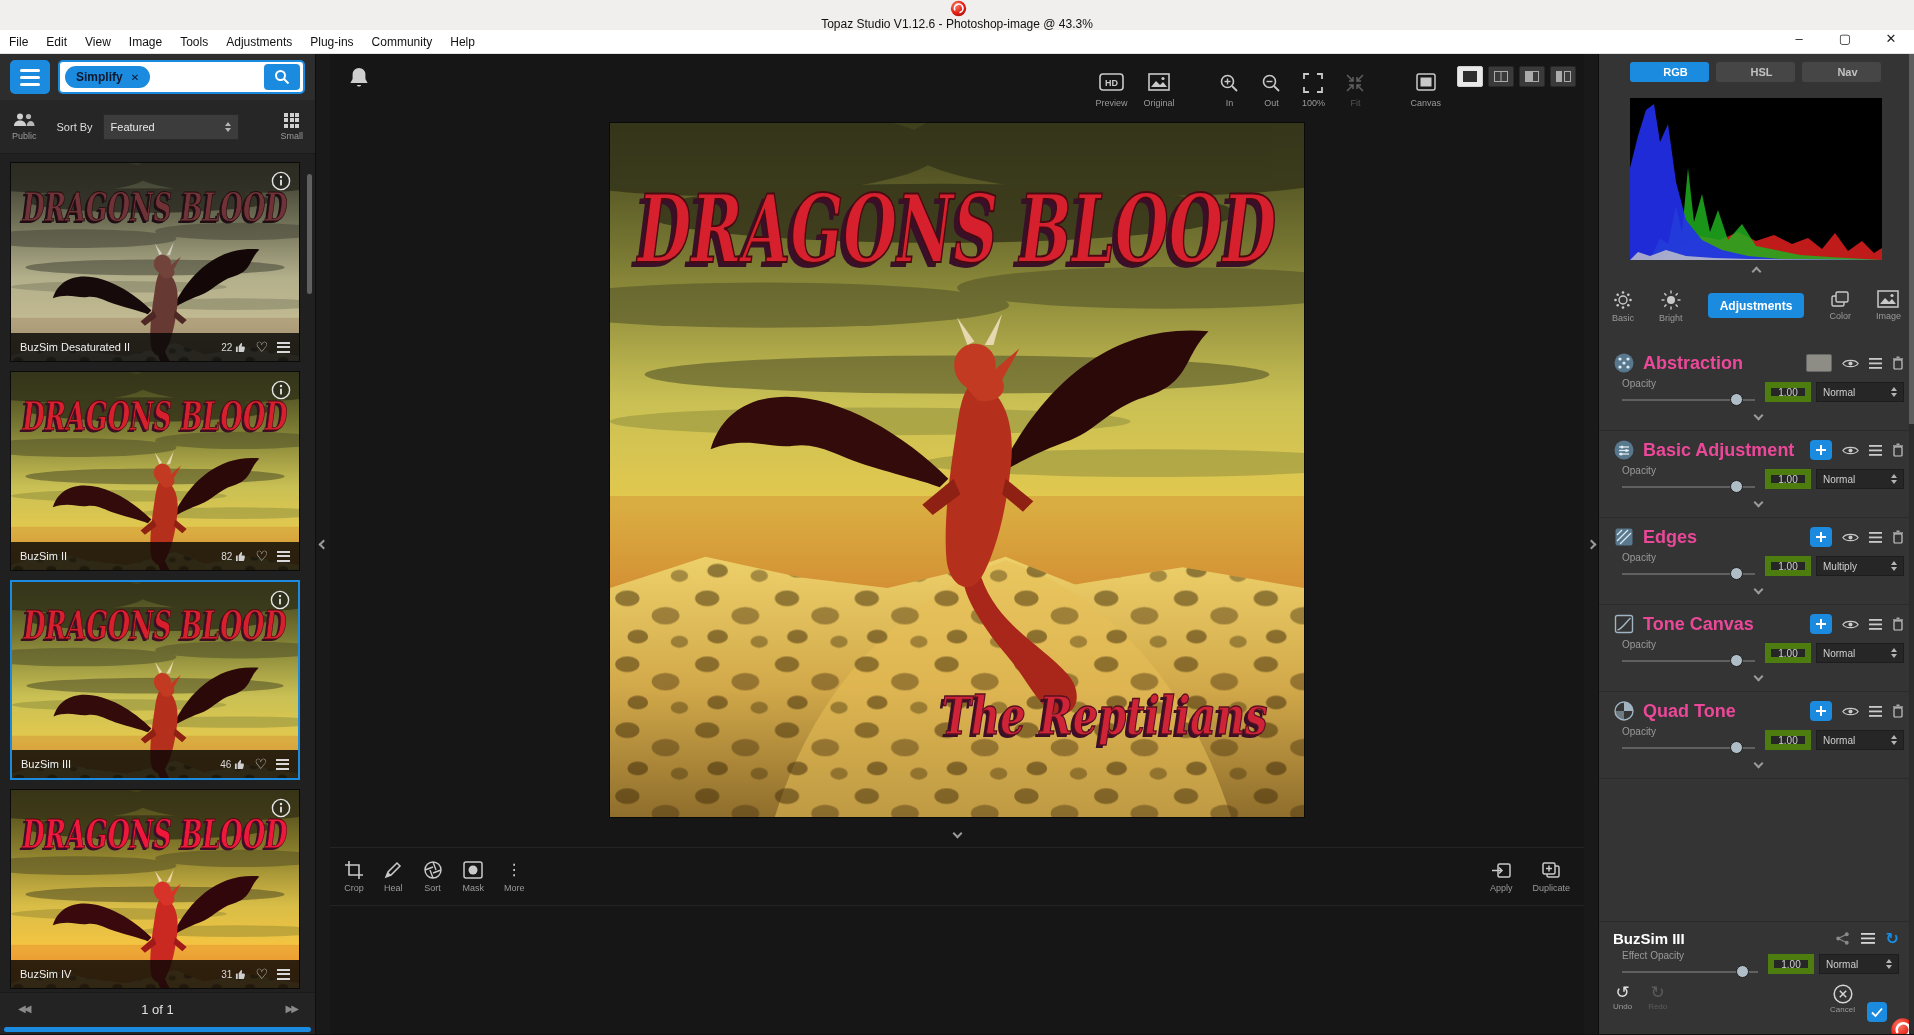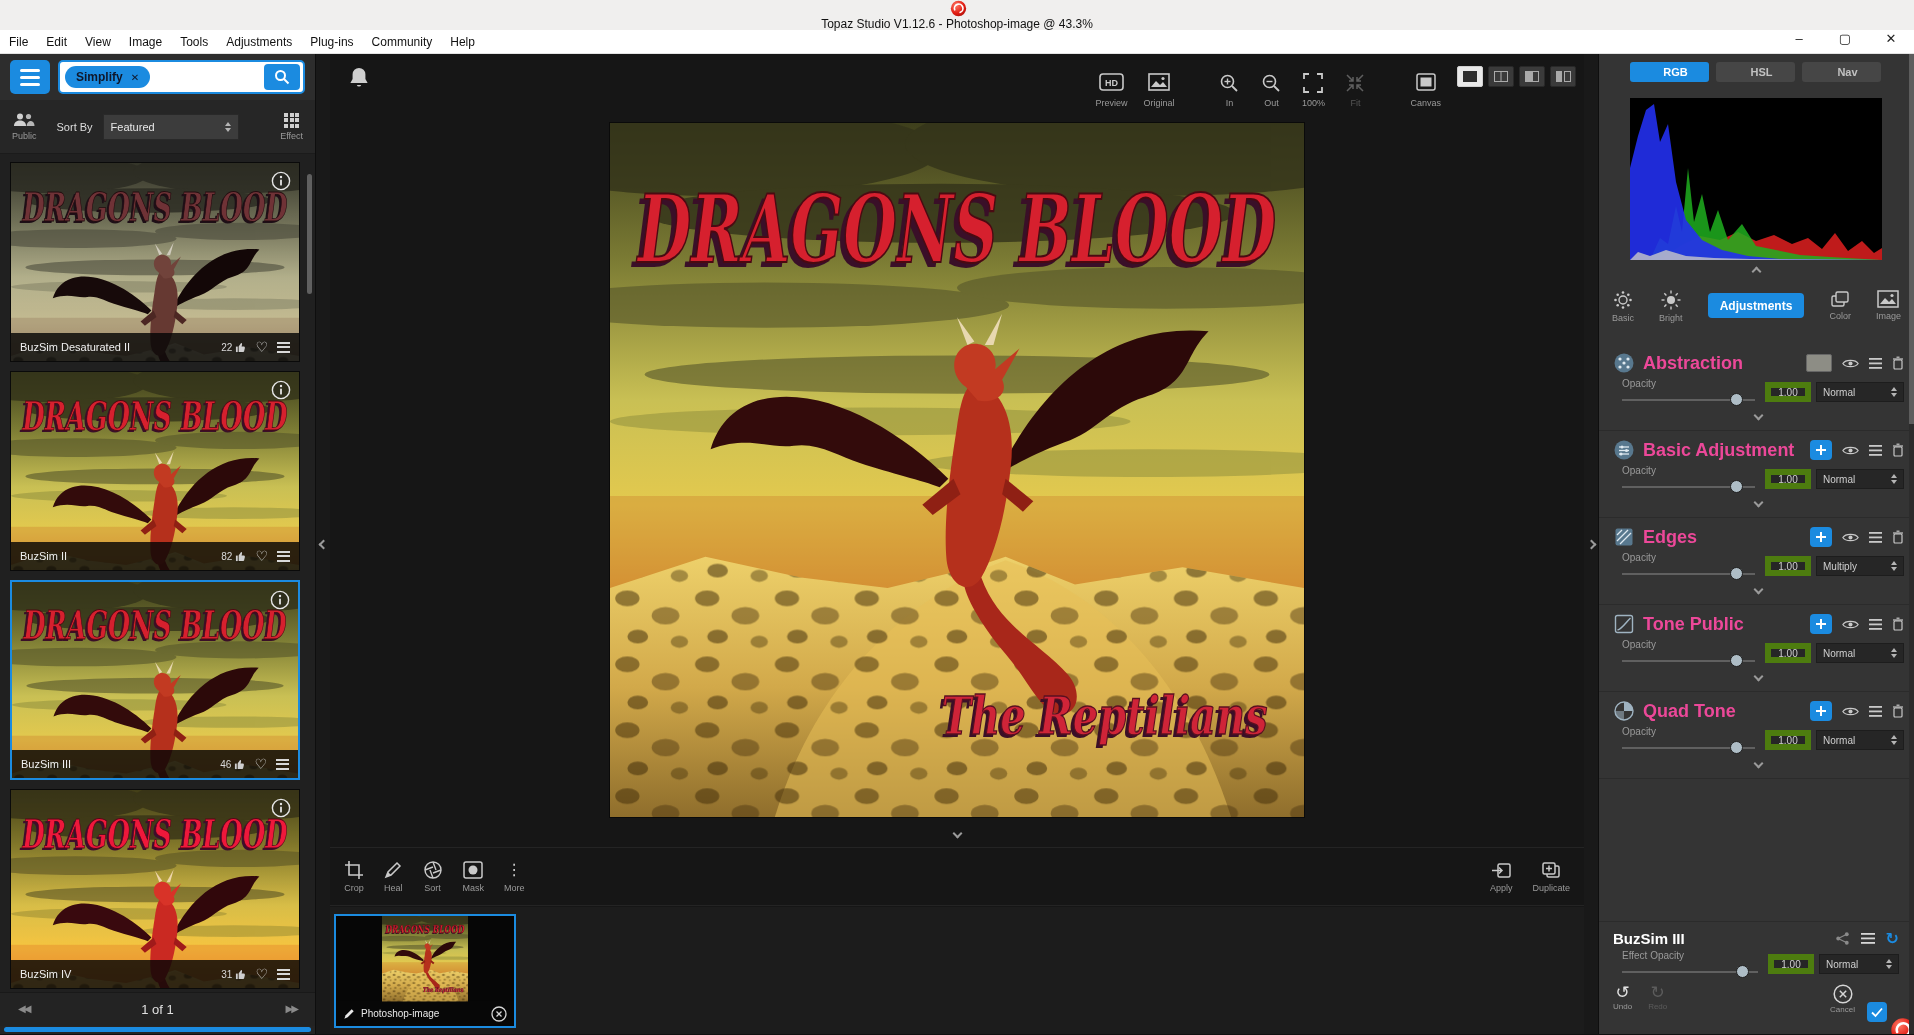--- a/index.html
+++ b/index.html
@@ -290,21 +290,21 @@
               <i></i>
               <i></i>
               <i></i>
               <i></i>
               <i></i>
               <i></i>
               <i></i>
               <i></i>
               <i></i>
             </span>
-          <span class="lbl">Effect</span>
+          <span class="lbl">Small</span>
         </span>
       </div>
 
       <div class="lp-list">
 
         <div class="preset-card v-desat">
           <svg class="art" viewBox="0 0 400 400" preserveAspectRatio="xMidYMin slice">
               <use href="#art"></use>
             </svg>
           <span class="card-info">
@@ -610,39 +610,20 @@
               <svg width="20" height="18" viewBox="0 0 20 18">
                 <rect x="6" y="5" width="12" height="11" rx="1.5" fill="none" stroke="#c9c9c9" stroke-width="1.5"></rect>
                 <rect x="2" y="2" width="12" height="11" rx="1.5" fill="#161616" stroke="#c9c9c9" stroke-width="1.5"></rect>
                 <path d="M8 4.5 V10.5 M5 7.5 H11" stroke="#c9c9c9" stroke-width="1.5"></path>
               </svg>
             </span>
           <span class="lbl">Duplicate</span>
         </div>
       </div>
 
-      <div class="filmstrip">
-        <div class="film-card">
-          <svg class="art" viewBox="0 0 400 400">
-              <use href="#art"></use>
-            </svg>
-          <div class="film-bar">
-            <svg width="12" height="12" viewBox="0 0 18 18">
-                <path d="M2 16 L4 11 L13 2 L16 5 L7 14 Z" fill="#e8e8e8"></path>
-              </svg>
-            <span class="film-name">Photoshop-image</span>
-            <span class="circle-x">
-              <svg width="16" height="16" viewBox="0 0 16 16">
-                  <circle cx="8" cy="8" r="7" fill="none" stroke="#d6d6d6" stroke-width="1.3"></circle>
-                  <path d="M5.5 5.5 L10.5 10.5 M10.5 5.5 L5.5 10.5" stroke="#d6d6d6" stroke-width="1.3"></path>
-                </svg>
-            </span>
-          </div>
-        </div>
-      </div>
     </div>
 
     <div class="collapse-strip">
       <span class="chev right"></span>
     </div>
 
     <div class="right-panel">
 
       <div class="rp-tabs">
         <span class="rp-tab active">RGB</span>
@@ -911,21 +892,21 @@
         </div>
 
         <div class="adj-entry">
           <div class="adj-head">
             <span class="adj-icon">
                 <svg width="22" height="22" viewBox="0 0 22 22">
                   <rect x="2.5" y="2.5" width="17" height="17" rx="2" fill="none" stroke="#9fb3c1" stroke-width="1.4"></rect>
                   <path d="M4.5 17 C9 16 13 9 17.5 5" fill="none" stroke="#9fb3c1" stroke-width="1.5"></path>
                 </svg>
               </span>
-            <span class="adj-name">Tone Public</span>
+            <span class="adj-name">Tone Canvas</span>
             <div class="head-icons">
               <span class="plus-btn">
                   <svg width="10" height="10">
                     <line x1="5" y1="0" x2="5" y2="10" stroke="#fff" stroke-width="2"></line>
                     <line x1="0" y1="5" x2="10" y2="5" stroke="#fff" stroke-width="2"></line>
                   </svg>
                 </span>
               <span class="h-ic">
                   <svg width="17" height="11" viewBox="0 0 20 12">
                     <path d="M1 6 C4 1 16 1 19 6 C16 11 4 11 1 6 Z" fill="none" stroke="#c9c9c9" stroke-width="1.4"></path>

